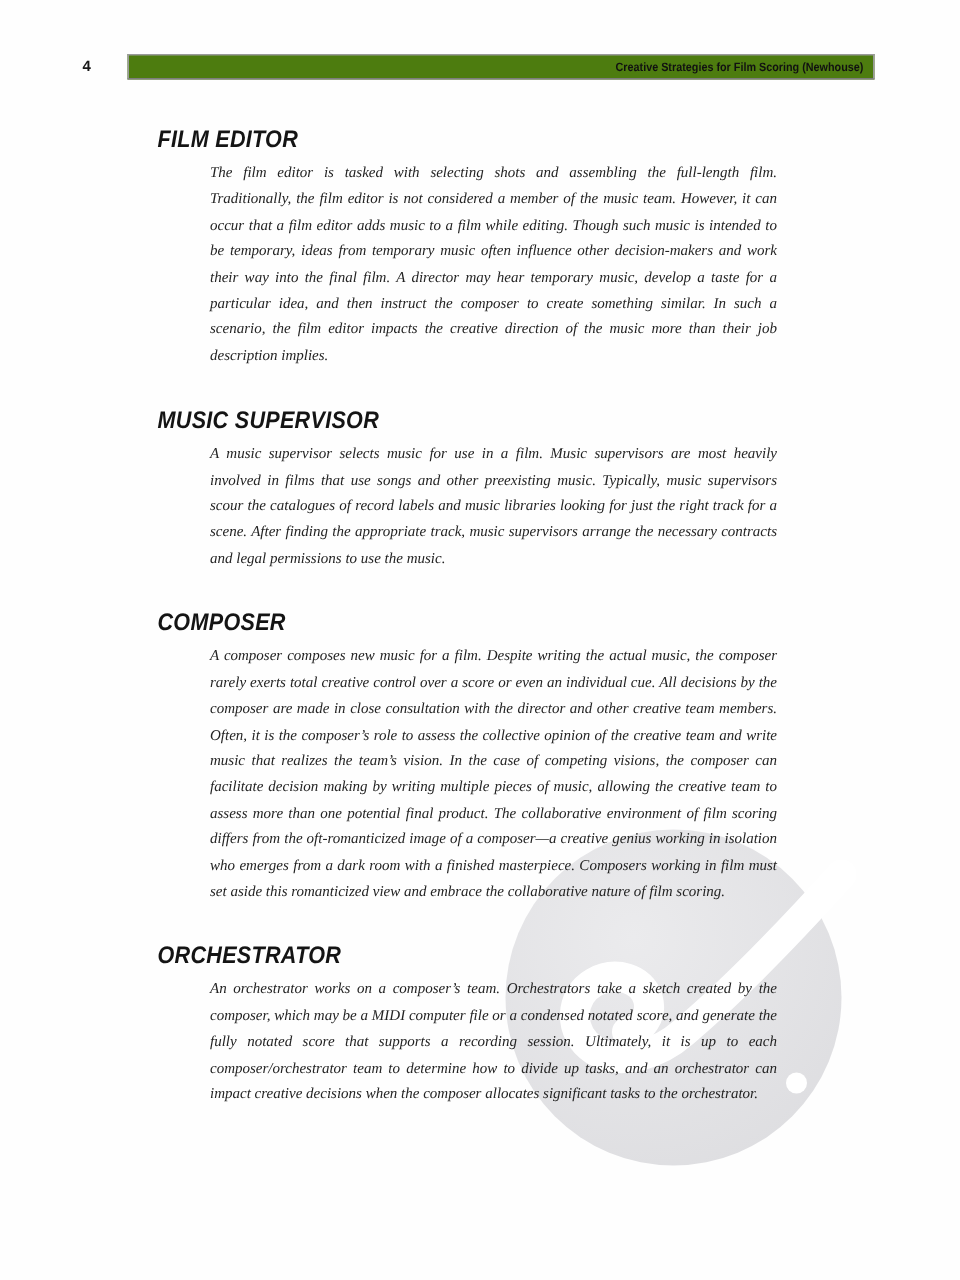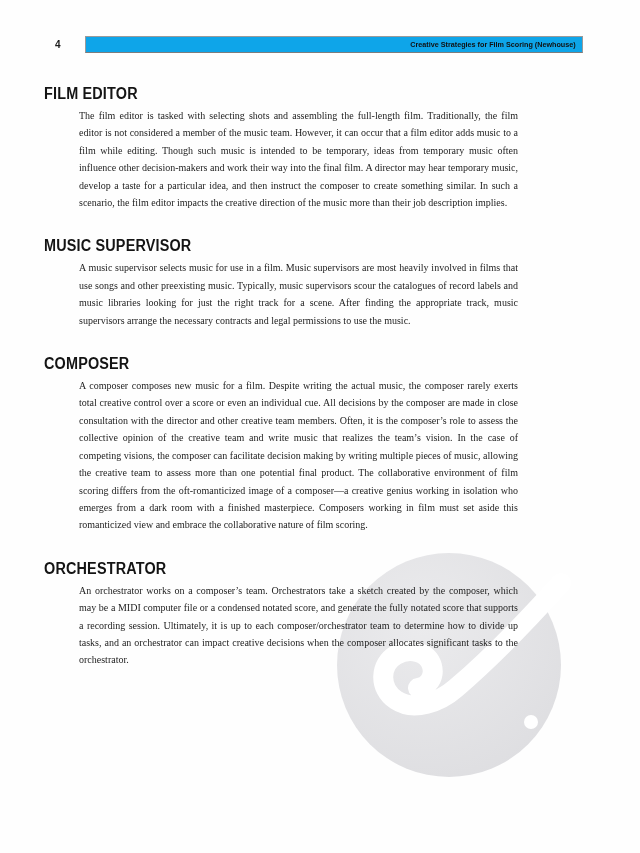--- a/index.html
+++ b/index.html
@@ -23,29 +23,29 @@
     width:30px;
     font-family:"Liberation Sans", sans-serif;
     font-weight:bold;font-size:10px;line-height:17px;
     color:#1a1a1a;
   }
   .runhead-bar{
     flex:1;
     border:1px solid #9a9a9a;border-bottom-color:#7d7d7d;
     display:flex;align-items:center;justify-content:flex-end;
     padding-right:6px;box-sizing:border-box;
-    background:#0ea5e9;
+    background:#4d7c0f;
   }
   .runhead-text{
     font-family:"Liberation Sans", sans-serif;
     font-weight:bold;font-size:8px;letter-spacing:0px;
     color:#111;white-space:nowrap;
     transform:scaleX(0.9);transform-origin:right center;
   }
-  .sections{margin:0 122px 0 44px;}
+  .sections{margin:0 122px 0 105px;font-style:italic;}
   .section h2{
     margin:26px 0 4px 0;
     font-family:"Liberation Sans", sans-serif;
     font-weight:bold;font-size:16px;line-height:18px;
     color:#141414;letter-spacing:0.2px;
     transform:scaleX(0.9);transform-origin:left center;
     white-space:nowrap;
   }
   .section .first{margin-top:32px;}
   .section p{

